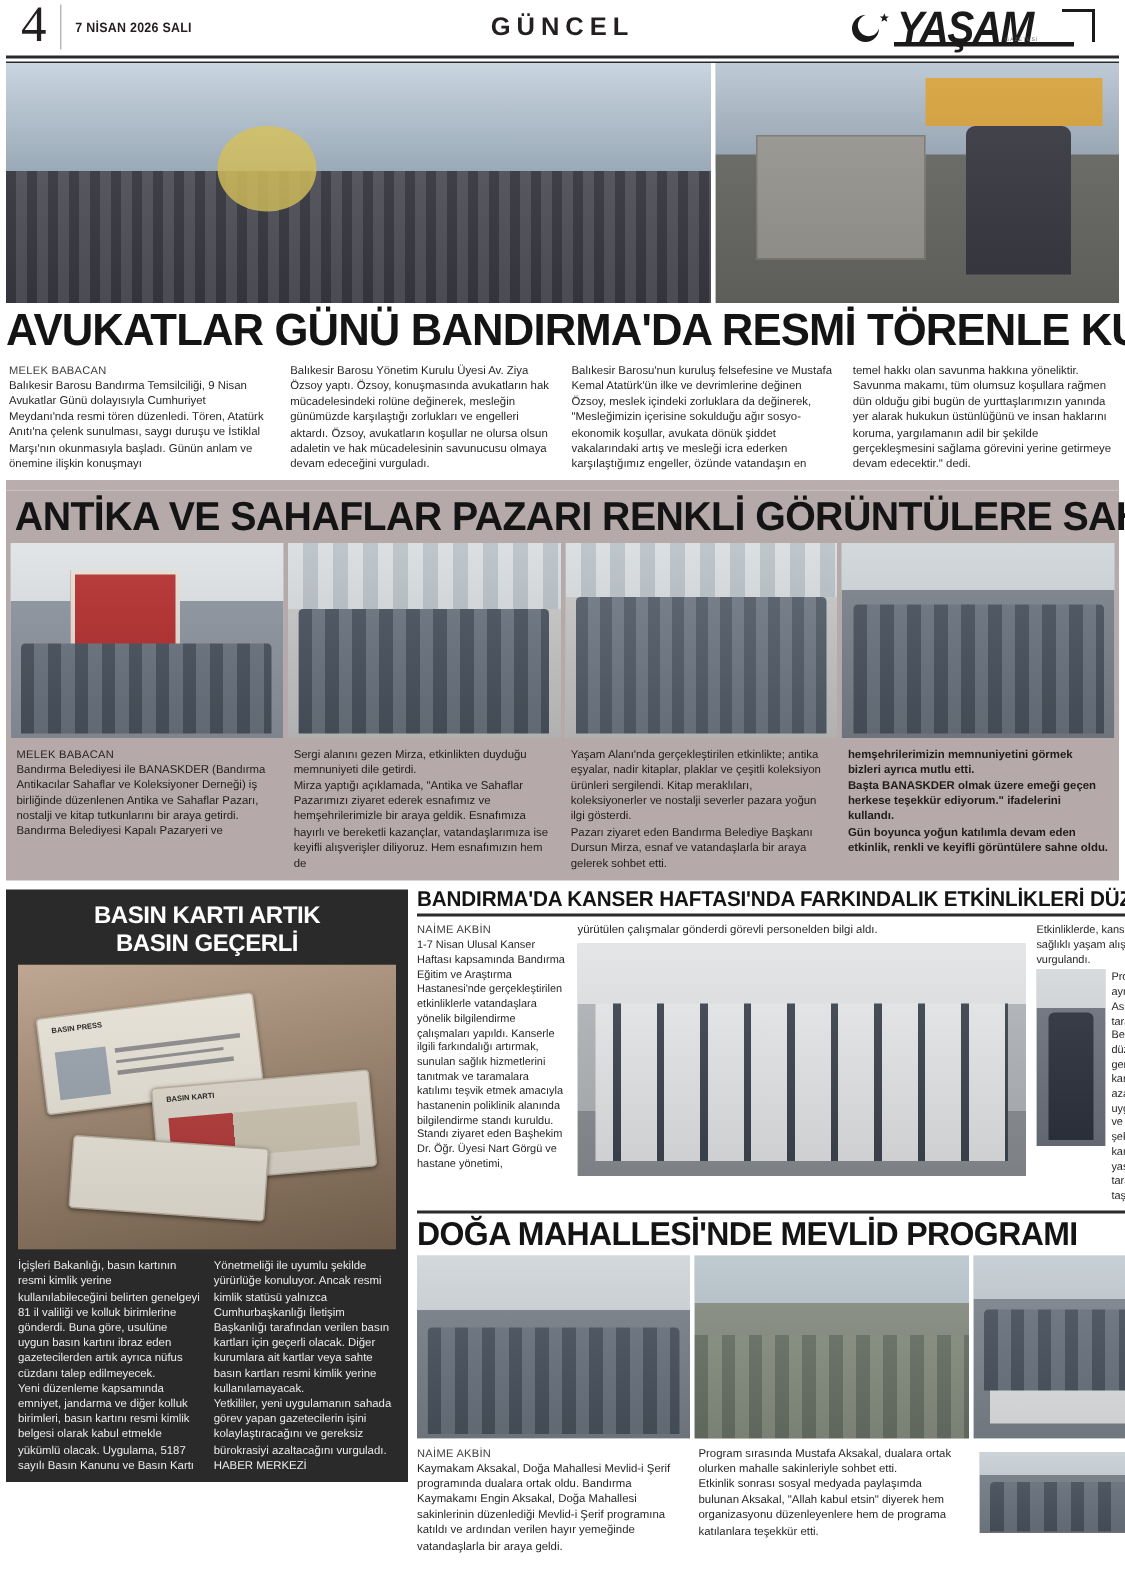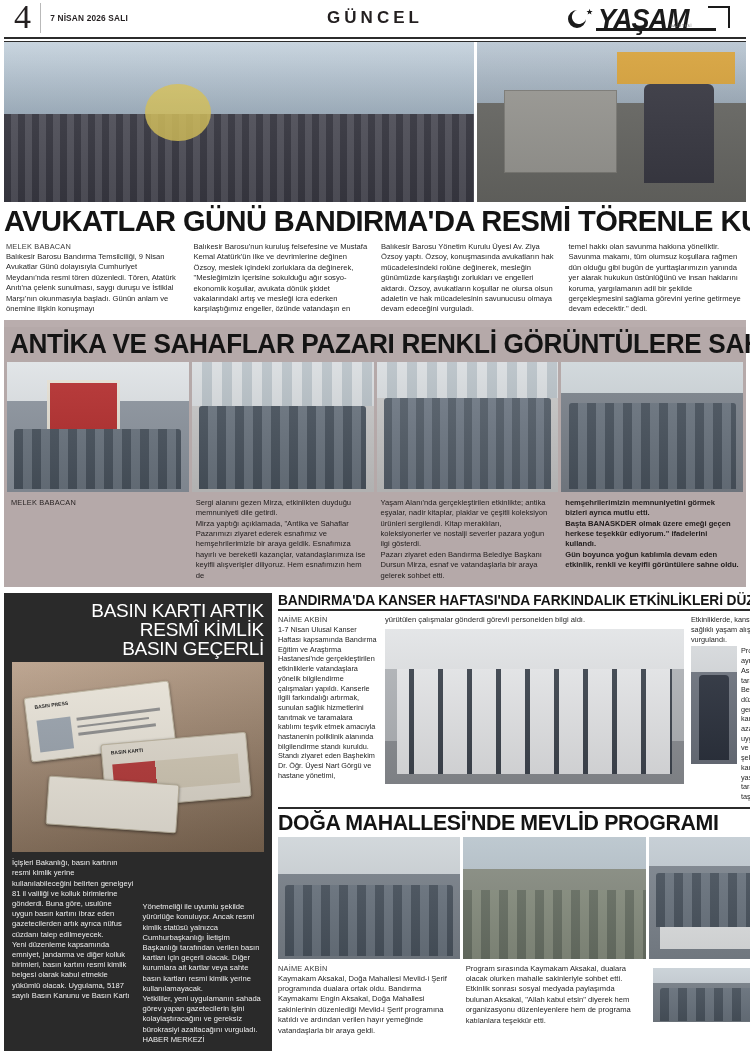--- a/index.html
+++ b/index.html
@@ -131,22 +131,22 @@
   .left-col { flex: 0 0 268px; }
   .right-col { flex: 1 1 auto; }
 
   
   .dark-panel {
     background: #2a2a2a; color: #fff;
     padding: 8px 8px 6px 8px;
   }
   .hl3 {
     font-family: "Liberation Sans", sans-serif;
-    font-weight: 400; color: #fff; line-height: 19px;
-    font-size: 19px; text-align: right; letter-spacing: -.3px;
+    font-weight: 700; color: #fff; line-height: 19px;
+    font-size: 16px; text-align: center; letter-spacing: -.3px;
   }
   .press-photo { height: 190px; margin-top: 4px; background: #3a2f26; }
   .dark-cols { display: flex; gap: 9px; margin-top: 6px; }
   .dark-cols > div { flex: 1 1 0; }
   .dark-panel .bodytext { color: #ececec; font-size: 7.6px; line-height: 10.2px; }
 
   
   .hl4 { font-size: 14.2px; letter-spacing: -.1px; }
   .kanser-grid {
     display: flex; gap: 7px; margin-top: 4px;
@@ -233,24 +233,24 @@
     <div class="hl-band">
       <div class="hl hl1">AVUKATLAR GÜNÜ BANDIRMA'DA RESMİ TÖRENLE KUTLANDI</div>
     </div>
 
     <div class="block1-cols">
       <div>
         <div class="byline">MELEK BABACAN</div>
         <div class="bodytext">Balıkesir Barosu Bandırma Temsilciliği, 9 Nisan Avukatlar Günü dolayısıyla Cumhuriyet Meydanı'nda resmi tören düzenledi. Tören, Atatürk Anıtı'na çelenk sunulması, saygı duruşu ve İstiklal Marşı'nın okunmasıyla başladı. Günün anlam ve önemine ilişkin konuşmayı</div>
       </div>
       <div>
+        <div class="bodytext">Balıkesir Barosu Yönetim Kurulu Üyesi Av. Ziya Özsoy yaptı. Özsoy, konuşmasında avukatların hak mücadelesindeki rolüne değinerek, mesleğin günümüzde karşılaştığı zorlukları ve engelleri aktardı. Özsoy, avukatların koşullar ne olursa olsun adaletin ve hak mücadelesinin savunucusu olmaya devam edeceğini vurguladı.</div>
+      </div>
+      <div>
         <div class="bodytext">Balıkesir Barosu'nun kuruluş felsefesine ve Mustafa Kemal Atatürk'ün ilke ve devrimlerine değinen Özsoy, meslek içindeki zorluklara da değinerek, "Mesleğimizin içerisine sokulduğu ağır sosyo-ekonomik koşullar, avukata dönük şiddet vakalarındaki artış ve mesleği icra ederken karşılaştığımız engeller, özünde vatandaşın en</div>
-      </div>
-      <div>
-        <div class="bodytext">Balıkesir Barosu Yönetim Kurulu Üyesi Av. Ziya Özsoy yaptı. Özsoy, konuşmasında avukatların hak mücadelesindeki rolüne değinerek, mesleğin günümüzde karşılaştığı zorlukları ve engelleri aktardı. Özsoy, avukatların koşullar ne olursa olsun adaletin ve hak mücadelesinin savunucusu olmaya devam edeceğini vurguladı.</div>
       </div>
       <div>
         <div class="bodytext">temel hakkı olan savunma hakkına yöneliktir. Savunma makamı, tüm olumsuz koşullara rağmen dün olduğu gibi bugün de yurttaşlarımızın yanında yer alarak hukukun üstünlüğünü ve insan haklarını koruma, yargılamanın adil bir şekilde gerçekleşmesini sağlama görevini yerine getirmeye devam edecektir." dedi.</div>
       </div>
     </div>
   </div>
 
   <div class="sep-bar"></div>
 
   <div class="block2">
@@ -272,20 +272,22 @@
       </div>
       <div class="photo">
         <div class="ph-indoor" style="background:linear-gradient(180deg,#cfd6da 0 24%,#7d848d 24% 100%);"></div>
         <div class="ph-people" style="height:66%;"></div>
       </div>
     </div>
 
     <div class="block2-cols">
       <div>
         <div class="byline">MELEK BABACAN</div>
+        <div class="bodytext" style="white-space:pre-line;">Bandırma Belediyesi ile BANASKDER (Bandırma Antikacılar Sahaflar ve Koleksiyoner Derneği) iş birliğinde düzenlenen Antika ve Sahaflar Pazarı, nostalji ve kitap tutkunlarını bir araya getirdi.
+Bandırma Belediyesi Kapalı Pazaryeri ve</div>
       </div>
       <div>
         <div class="bodytext" style="white-space:pre-line;">Sergi alanını gezen Mirza, etkinlikten duyduğu memnuniyeti dile getirdi.
 Mirza yaptığı açıklamada, "Antika ve Sahaflar Pazarımızı ziyaret ederek esnafımız ve hemşehrilerimizle bir araya geldik. Esnafımıza hayırlı ve bereketli kazançlar, vatandaşlarımıza ise keyifli alışverişler diliyoruz. Hem esnafımızın hem de</div>
       </div>
       <div>
         <div class="bodytext" style="white-space:pre-line;">Yaşam Alanı'nda gerçekleştirilen etkinlikte; antika eşyalar, nadir kitaplar, plaklar ve çeşitli koleksiyon ürünleri sergilendi. Kitap meraklıları, koleksiyonerler ve nostalji severler pazara yoğun ilgi gösterdi.
 Pazarı ziyaret eden Bandırma Belediye Başkanı Dursun Mirza, esnaf ve vatandaşlarla bir araya gelerek sohbet etti.</div>
       </div>
       <div>
@@ -294,21 +296,20 @@
 Gün boyunca yoğun katılımla devam eden etkinlik, renkli ve keyifli görüntülere sahne oldu.</div>
       </div>
     </div>
   </div>
 
   <div class="lower">
 
     <div class="left-col">
       <div class="dark-panel">
         <div class="hl3">BASIN KARTI ARTIK</div>
-        <div class="hl3">RESMÎ KİMLİK</div>
         <div class="hl3">BASIN GEÇERLİ</div>
 
         <div class="photo press-photo">
           <div class="ph-warm"></div>
           <div class="ph-card" style="left:6%;top:14%;width:58%;height:34%;transform:rotate(-7deg);">
             <div style="position:absolute;left:6%;top:10%;font-size:5px;font-weight:700;color:#1b1b1b;">BASIN PRESS</div>
             <div style="position:absolute;left:6%;top:36%;width:24%;height:52%;background:#9aa3ad;"></div>
             <div style="position:absolute;left:34%;top:40%;width:58%;height:4%;background:#8d8d8d;"></div>
             <div style="position:absolute;left:34%;top:52%;width:50%;height:4%;background:#8d8d8d;"></div>
             <div style="position:absolute;left:34%;top:64%;width:54%;height:4%;background:#8d8d8d;"></div>
@@ -319,21 +320,21 @@
           </div>
           <div class="ph-card" style="left:14%;top:62%;width:52%;height:26%;transform:rotate(4deg);background:#ece7dc;"></div>
         </div>
 
         <div class="dark-cols">
           <div>
             <div class="bodytext" style="white-space:pre-line;">İçişleri Bakanlığı, basın kartının resmi kimlik yerine kullanılabileceğini belirten genelgeyi 81 il valiliği ve kolluk birimlerine gönderdi. Buna göre, usulüne uygun basın kartını ibraz eden gazetecilerden artık ayrıca nüfus cüzdanı talep edilmeyecek.
 Yeni düzenleme kapsamında emniyet, jandarma ve diğer kolluk birimleri, basın kartını resmi kimlik belgesi olarak kabul etmekle yükümlü olacak. Uygulama, 5187 sayılı Basın Kanunu ve Basın Kartı</div>
           </div>
           <div>
-            <div class="bodytext" style="white-space:pre-line;margin-top:44px;">Yönetmeliği ile uyumlu şekilde yürürlüğe konuluyor. Ancak resmi kimlik statüsü yalnızca Cumhurbaşkanlığı İletişim Başkanlığı tarafından verilen basın kartları için geçerli olacak. Diğer kurumlara ait kartlar veya sahte basın kartları resmi kimlik yerine kullanılamayacak.
+            <div class="bodytext" style="white-space:pre-line;">Yönetmeliği ile uyumlu şekilde yürürlüğe konuluyor. Ancak resmi kimlik statüsü yalnızca Cumhurbaşkanlığı İletişim Başkanlığı tarafından verilen basın kartları için geçerli olacak. Diğer kurumlara ait kartlar veya sahte basın kartları resmi kimlik yerine kullanılamayacak.
 Yetkililer, yeni uygulamanın sahada görev yapan gazetecilerin işini kolaylaştıracağını ve gereksiz bürokrasiyi azaltacağını vurguladı. HABER MERKEZİ</div>
           </div>
         </div>
       </div>
     </div>
 
     <div class="right-col">
 
       <div>
         <div class="hl hl4">BANDIRMA'DA KANSER HAFTASI'NDA FARKINDALIK ETKİNLİKLERİ DÜZENLENDİ</div>
@@ -389,21 +390,21 @@
             <div class="ph-people" style="height:44%;bottom:26%;"></div>
           </div>
         </div>
 
         <div class="mevlid-cols">
           <div>
             <div class="byline">NAİME AKBİN</div>
             <div class="bodytext">Kaymakam Aksakal, Doğa Mahallesi Mevlid-i Şerif programında dualara ortak oldu. Bandırma Kaymakamı Engin Aksakal, Doğa Mahallesi sakinlerinin düzenlediği Mevlid-i Şerif programına katıldı ve ardından verilen hayır yemeğinde vatandaşlarla bir araya geldi.</div>
           </div>
           <div>
-            <div class="bodytext" style="white-space:pre-line;">Program sırasında Kaymakam Aksakal, dualara olacak olurken mahalle sakinleriyle sohbet etti.
+            <div class="bodytext" style="white-space:pre-line;">Program sırasında Mustafa Aksakal, dualara ortak olurken mahalle sakinleriyle sohbet etti.
 Etkinlik sonrası sosyal medyada paylaşımda bulunan Aksakal, "Allah kabul etsin" diyerek hem organizasyonu düzenleyenlere hem de programa katılanlara teşekkür etti.</div>
           </div>
           <div>
             <div class="photo mevlid-extra">
               <div style="position:absolute;inset:0;background:linear-gradient(180deg,#c8d0d6 0 28%,#79818a 28% 100%);"></div>
               <div class="ph-people" style="height:60%;"></div>
             </div>
           </div>
         </div>
       </div>

